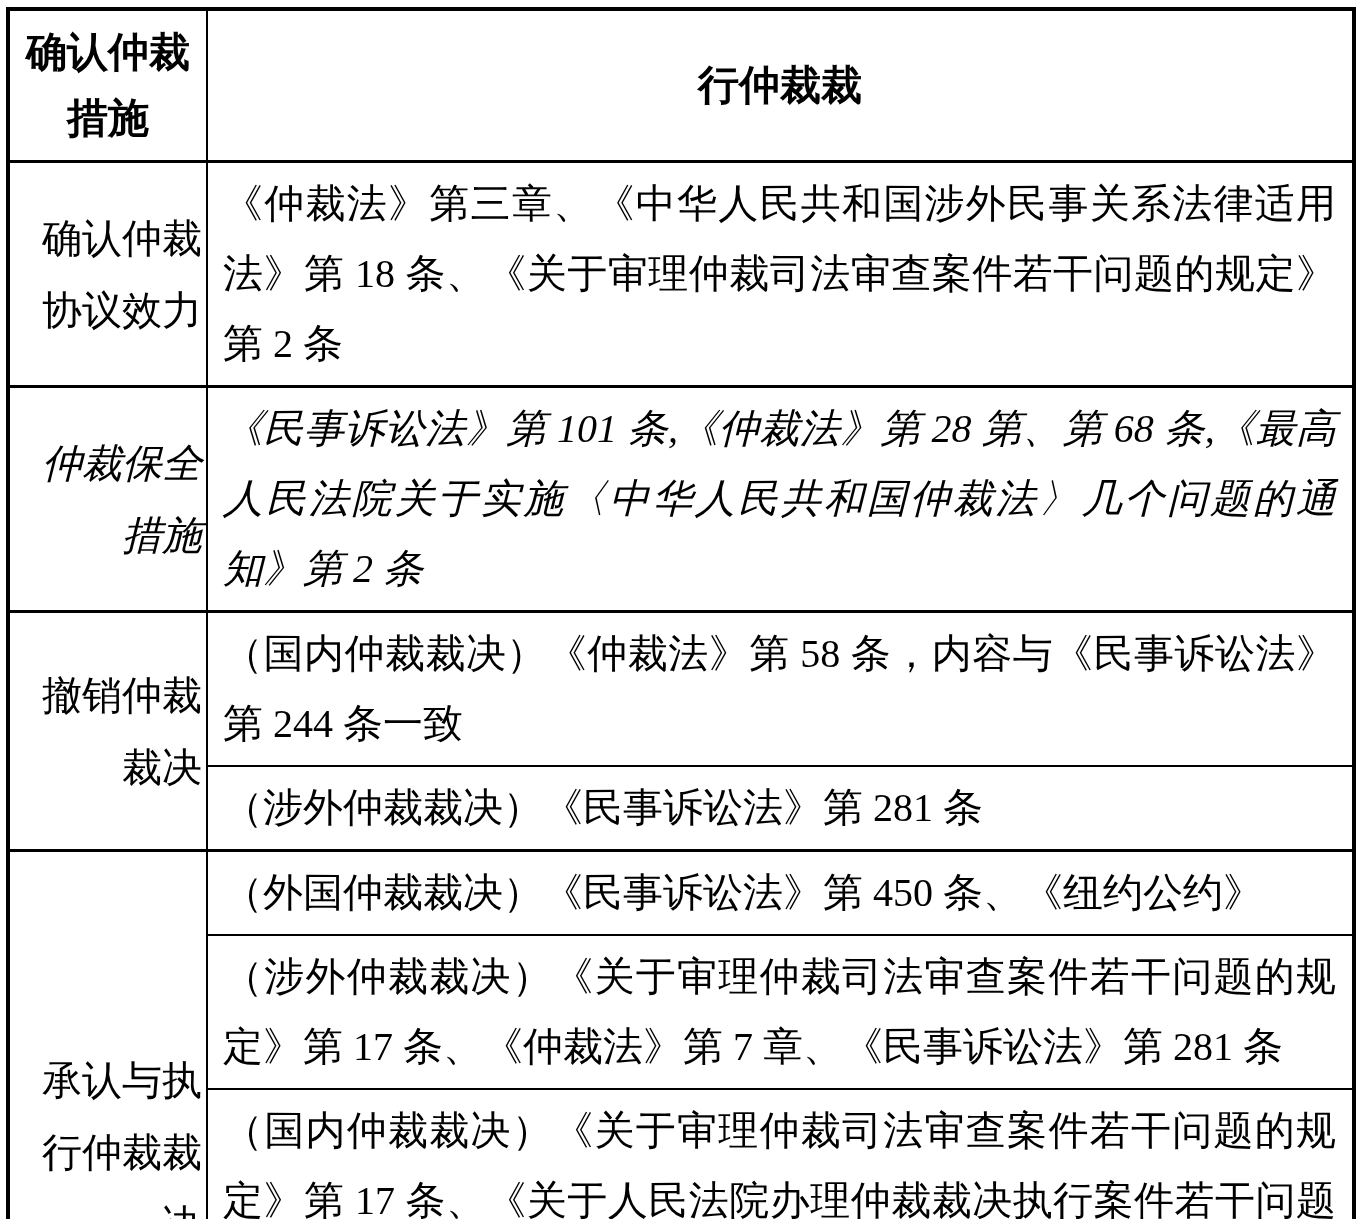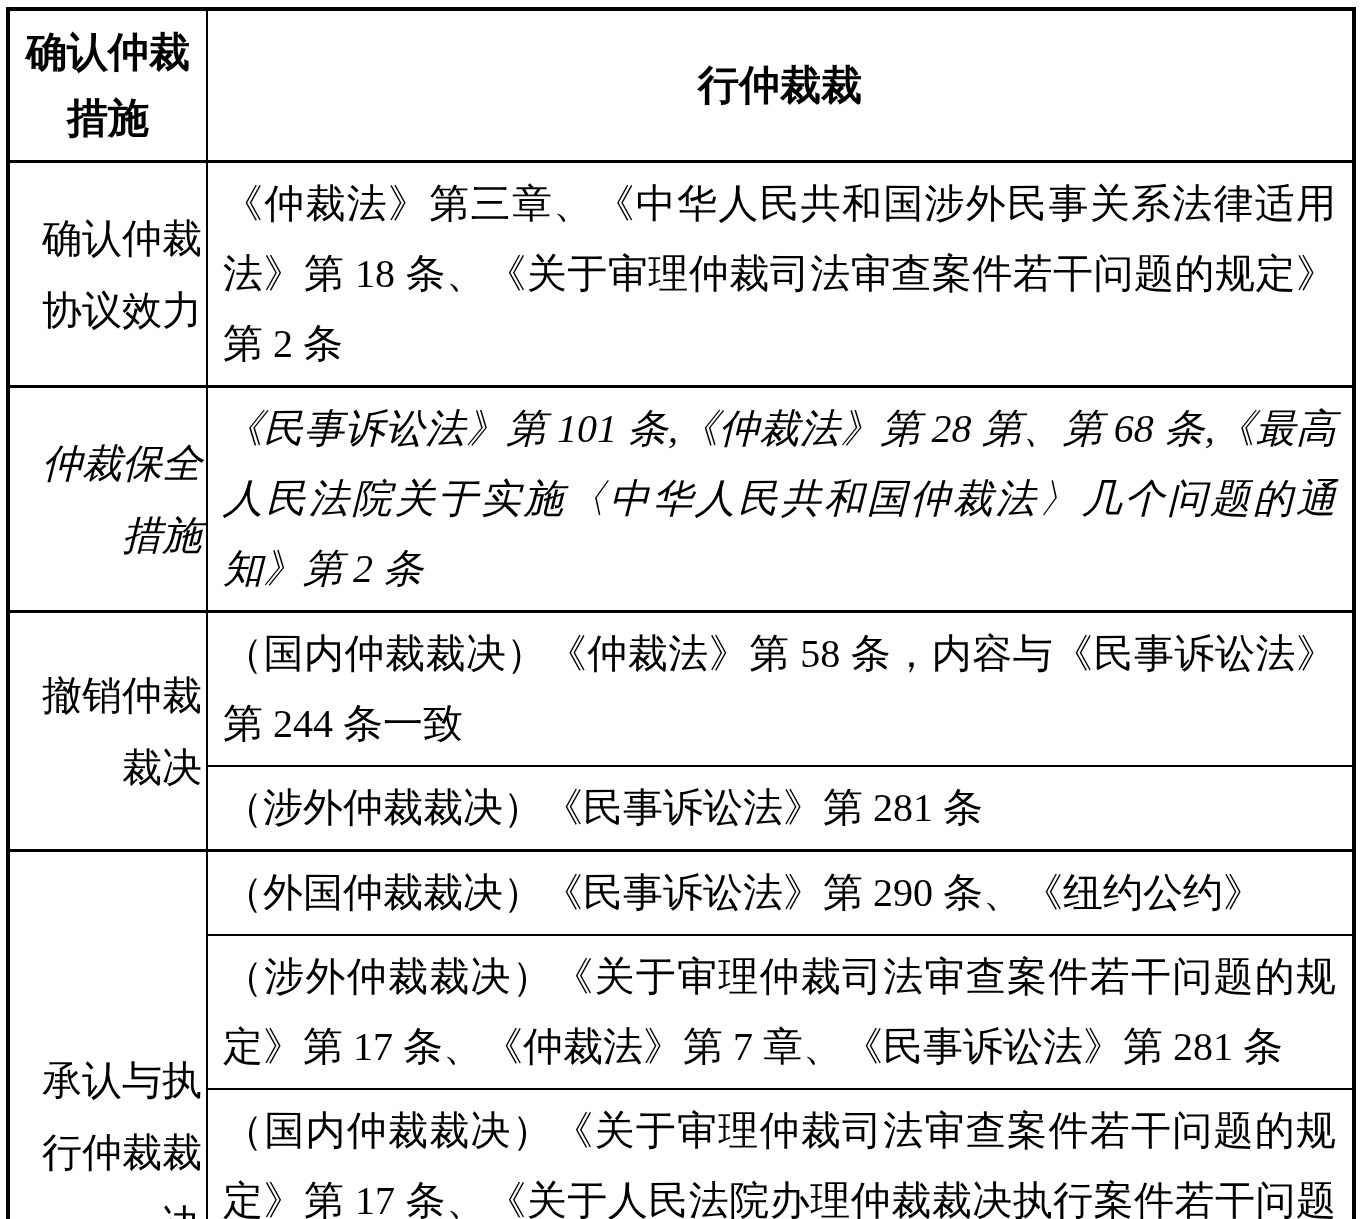--- a/index.html
+++ b/index.html
@@ -109,21 +109,21 @@
 裁决</td>
       <td class="bcell">（国内仲裁裁决）《仲裁法》第 58 条，内容与《民事诉讼法》第 244 条一致</td>
     </tr>
     <tr class="h-r3b">
       <td class="bcell">（涉外仲裁裁决）《民事诉讼法》第 281 条</td>
     </tr>
     <tr class="h-r4a sec">
       <td class="mcell" rowspan="3">承认与执
 行仲裁裁
 决</td>
-      <td class="bcell">（外国仲裁裁决）《民事诉讼法》第 290 条、《纽约公约》</td>
+      <td class="bcell">（外国仲裁裁决）《民事诉讼法》第 450 条、《纽约公约》</td>
     </tr>
     <tr class="h-r4b">
       <td class="bcell">（涉外仲裁裁决）《关于审理仲裁司法审查案件若干问题的规定》第 17 条、《仲裁法》第 7 章、《民事诉讼法》第 281 条</td>
     </tr>
     <tr class="h-r4c">
       <td class="bcell">（国内仲裁裁决）《关于审理仲裁司法审查案件若干问题的规定》第 17 条、《关于人民法院办理仲裁裁决执行案件若干问题的规定》、《仲裁法》第 7 章、《民事诉讼法》第 244 条、《最高人民法院关于适用〈中华人民共和国仲裁法〉若干问题的解释》第 29 条</td>
     </tr>
   </tbody>
 </table>
 

